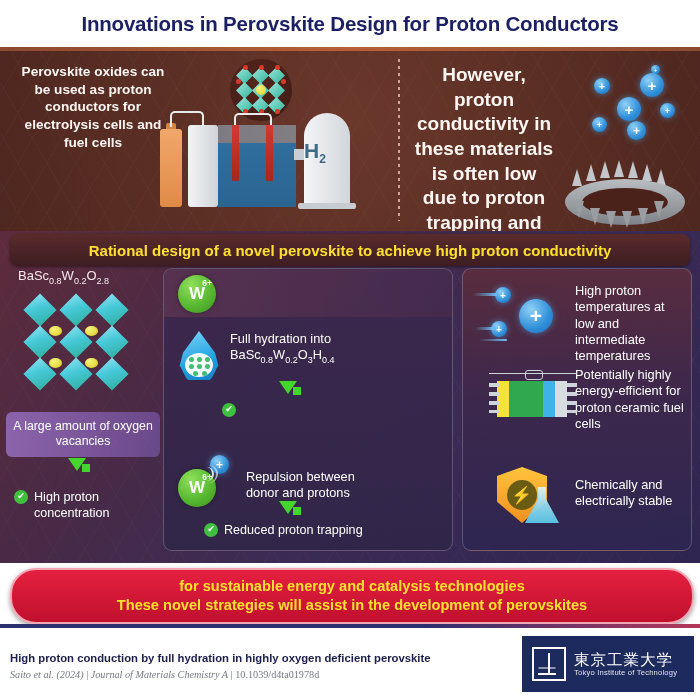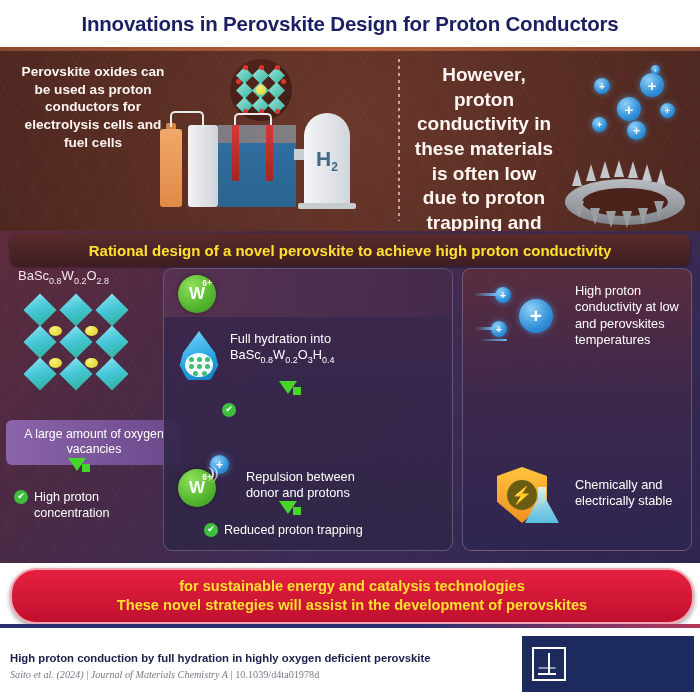--- a/index.html
+++ b/index.html
@@ -67,21 +67,21 @@
     background:linear-gradient(180deg,#f0a86a,#e08a47);}
   .tank-cap{position:absolute;left:14px;top:66px;width:10px;height:8px;background:#d98440;border-radius:2px;}
   .whitebox{position:absolute;left:36px;top:68px;width:30px;height:82px;border-radius:3px;
     background:linear-gradient(90deg,#f2f3f5,#cfd3d8);}
   .cell{position:absolute;left:66px;top:68px;width:78px;height:82px;
     background:linear-gradient(180deg,rgba(150,185,205,.55) 0 22%,#2f6e9e 22%,#2b6491 100%);}
   .elec{position:absolute;width:7px;height:56px;background:linear-gradient(180deg,#d23a33,#a3281f);border-radius:1px;}
   .wire{position:absolute;border:2.5px solid #e9eaec;border-bottom:none;border-radius:5px 5px 0 0;}
   .h2tank{position:absolute;left:152px;top:56px;width:46px;height:94px;
     border-radius:23px 23px 3px 3px;background:linear-gradient(90deg,#f4f5f7,#d2d6db);}
-  .h2label{position:absolute;left:164px;top:82px;color:#3f6b86;font-size:21px;font-weight:bold;margin-top:8px;}
+  .h2label{position:absolute;left:152px;top:82px;color:#3f6b86;font-size:21px;font-weight:bold;}
   .h2label sub{font-size:12px;}
   .h2base{position:absolute;left:146px;top:146px;width:58px;height:6px;background:#c7ccd2;border-radius:2px;}
   .pipe{position:absolute;left:142px;top:92px;width:16px;height:11px;background:#c9ced4;}
 
   
   .trap{position:absolute;left:560px;top:110px;width:130px;height:68px;}
   .trap-ring{position:absolute;left:5px;top:18px;width:120px;height:46px;border-radius:50%;
     background:linear-gradient(180deg,#b9bcc0,#7f8389);}
   .trap-inner{position:absolute;left:22px;top:27px;width:86px;height:28px;border-radius:50%;
     background:#4b2219;}
@@ -117,21 +117,21 @@
   .col-left{position:absolute;left:0;top:268px;width:165px;height:290px;color:#fff;}
   .formula{position:absolute;left:18px;top:0;font-size:13px;color:#f4e9ec;text-align:center;}
   .formula sub{font-size:9px;}
   .crystal{position:absolute;left:18px;top:22px;width:130px;height:105px;}
   .oct2{position:absolute;width:36px;height:36px;
     background:linear-gradient(160deg,#a9ecfa 0%,#46c8d8 45%,#2aa98e 100%);
     clip-path:polygon(50% 4%,96% 50%,50% 96%,4% 50%);}
   .vac{position:absolute;width:13px;height:10px;border-radius:50%;
     background:radial-gradient(circle at 35% 30%,#f7f27c,#d9cf1f);}
   .pill{
-    position:absolute;left:6px;top:152px;width:142px;padding:7px 17px;border-radius:6px;
+    position:absolute;left:6px;top:144px;width:142px;padding:7px 6px;border-radius:6px;
     background:linear-gradient(90deg,rgba(150,110,190,.85),rgba(120,85,165,.7));
     color:#fff;font-size:12.3px;line-height:1.25;text-align:center;
   }
   .arrow-dn{width:0;height:0;border-left:9px solid transparent;border-right:9px solid transparent;
     border-top:13px solid #44d62c;position:relative;}
   .arrow-stem{position:absolute;left:5px;top:-7px;width:8px;height:8px;background:#44d62c;}
   .check{width:14px;height:14px;border-radius:50%;background:#3fbf3f;color:#fff;
     font-size:9px;display:inline-flex;align-items:center;justify-content:center;flex:none;}
   .bullet{display:flex;gap:6px;align-items:flex-start;color:#fff;font-size:12.6px;line-height:1.25;}
 
@@ -406,23 +406,40 @@
 
     <div class="row" style="left:10px;top:10px;width:212px">
       <div style="position:relative;width:92px;height:74px;flex:none">
         <div class="proton" style="left:46px;top:20px;width:34px;height:34px;font-size:21px">+</div>
         <div class="proton" style="left:22px;top:8px;width:16px;height:16px;font-size:10px">+</div>
         <div class="proton" style="left:18px;top:42px;width:16px;height:16px;font-size:10px">+</div>
         <div style="position:absolute;left:0;top:14px;width:24px;height:3px;border-radius:2px;background:linear-gradient(90deg,rgba(110,190,245,0),#6ebef5)"></div>
         <div style="position:absolute;left:2px;top:48px;width:20px;height:3px;border-radius:2px;background:linear-gradient(90deg,rgba(110,190,245,0),#6ebef5)"></div>
         <div style="position:absolute;left:6px;top:60px;width:28px;height:2px;border-radius:2px;background:linear-gradient(90deg,rgba(110,190,245,0),#6ebef5)"></div>
       </div>
-      <div class="row-txt" style="padding-top:4px">High proton conductivity at low and perovskites temperatures</div>
-    </div>
-
+      <div class="row-txt" style="padding-top:4px">High proton temperatures at low and intermediate temperatures</div>
+    </div>
+
+    <div class="row" style="left:10px;top:98px;width:212px">
+      <div style="position:relative;width:92px;height:70px;flex:none">
+        <div class="fuelcell">
+          <div class="fc-seg" style="left:8px;width:12px;background:#f2e43a"></div>
+          <div class="fc-seg" style="left:20px;width:34px;background:#2fa84f"></div>
+          <div class="fc-seg" style="left:54px;width:12px;background:#3fb3e8"></div>
+          <div class="fc-seg" style="left:66px;width:12px;background:#d8dde2"></div>
+          <div style="position:absolute;left:0;top:0;width:88px;height:8px;border-top:1.5px solid #cfd4da"></div>
+          <div style="position:absolute;left:36px;top:-3px;width:16px;height:8px;border:1.5px solid #cfd4da;border-radius:3px"></div>
+          <div style="position:absolute;left:0;top:10px;width:10px;height:30px;
+               background:repeating-linear-gradient(180deg,#cfd4da 0 4px,transparent 4px 9px)"></div>
+          <div style="position:absolute;left:78px;top:10px;width:10px;height:30px;
+               background:repeating-linear-gradient(180deg,#cfd4da 0 4px,transparent 4px 9px)"></div>
+        </div>
+      </div>
+      <div class="row-txt" style="padding-top:0px">Potentially highly energy-efficient for proton ceramic fuel cells</div>
+    </div>
 
     <div class="row" style="left:10px;top:196px;width:212px">
       <div style="position:relative;width:92px;height:62px;flex:none">
         <div class="shield">
             <div class="shield-in">⚡</div>
           </div>
         <div class="flask"></div>
       </div>
       <div class="row-txt" style="padding-top:12px">Chemically and electrically stable</div>
     </div>
@@ -435,15 +452,19 @@
 
   <div class="footer">
     <div class="foot-rule"></div>
     <div class="cite-title">High proton conduction by full hydration in highly oxygen deficient perovskite</div>
     <div class="cite-sub">
       <span>Saito et al. (2024)</span><span class="up"> | </span><span>Journal of Materials Chemistry A</span><span class="up"> | </span><span class="up">10.1039/d4ta01978d</span>
     </div>
   </div>
   <div class="logo">
     <div class="logo-mark"></div>
+    <div>
+      <div class="logo-jp">東京工業大学</div>
+      <div class="logo-en">Tokyo Institute of Technology</div>
+    </div>
   </div>
 
 </div>
 
 </body></html>

